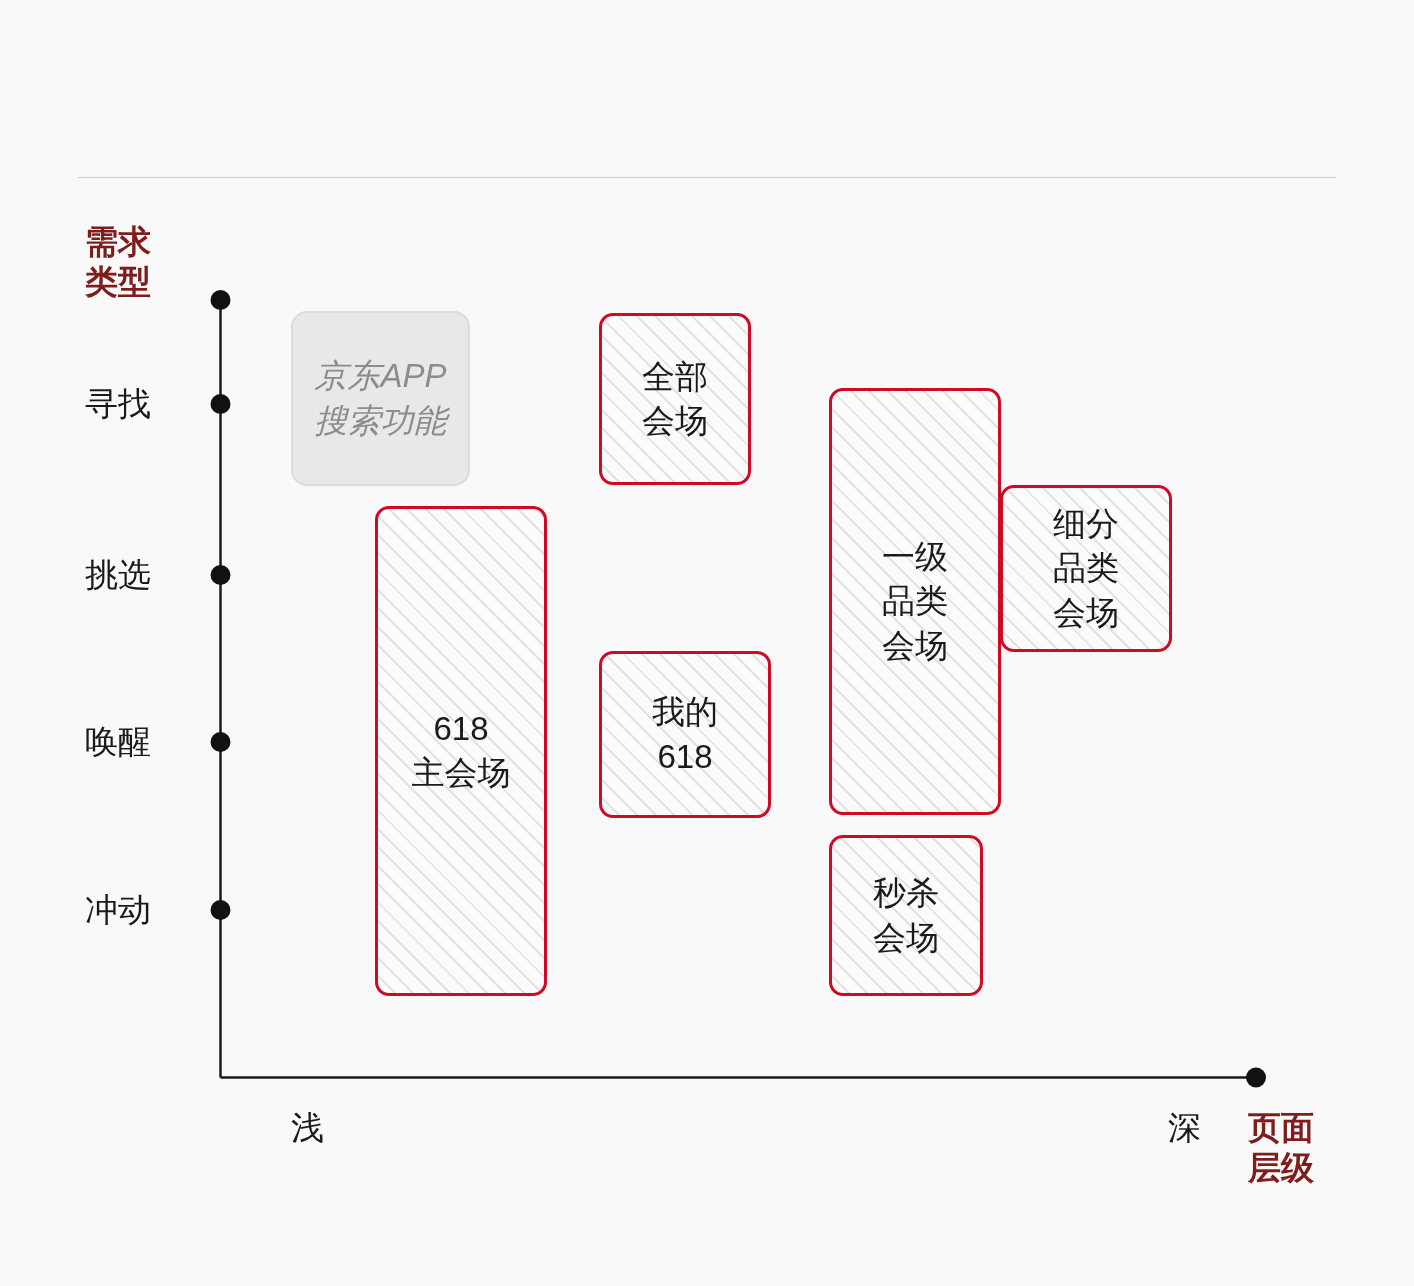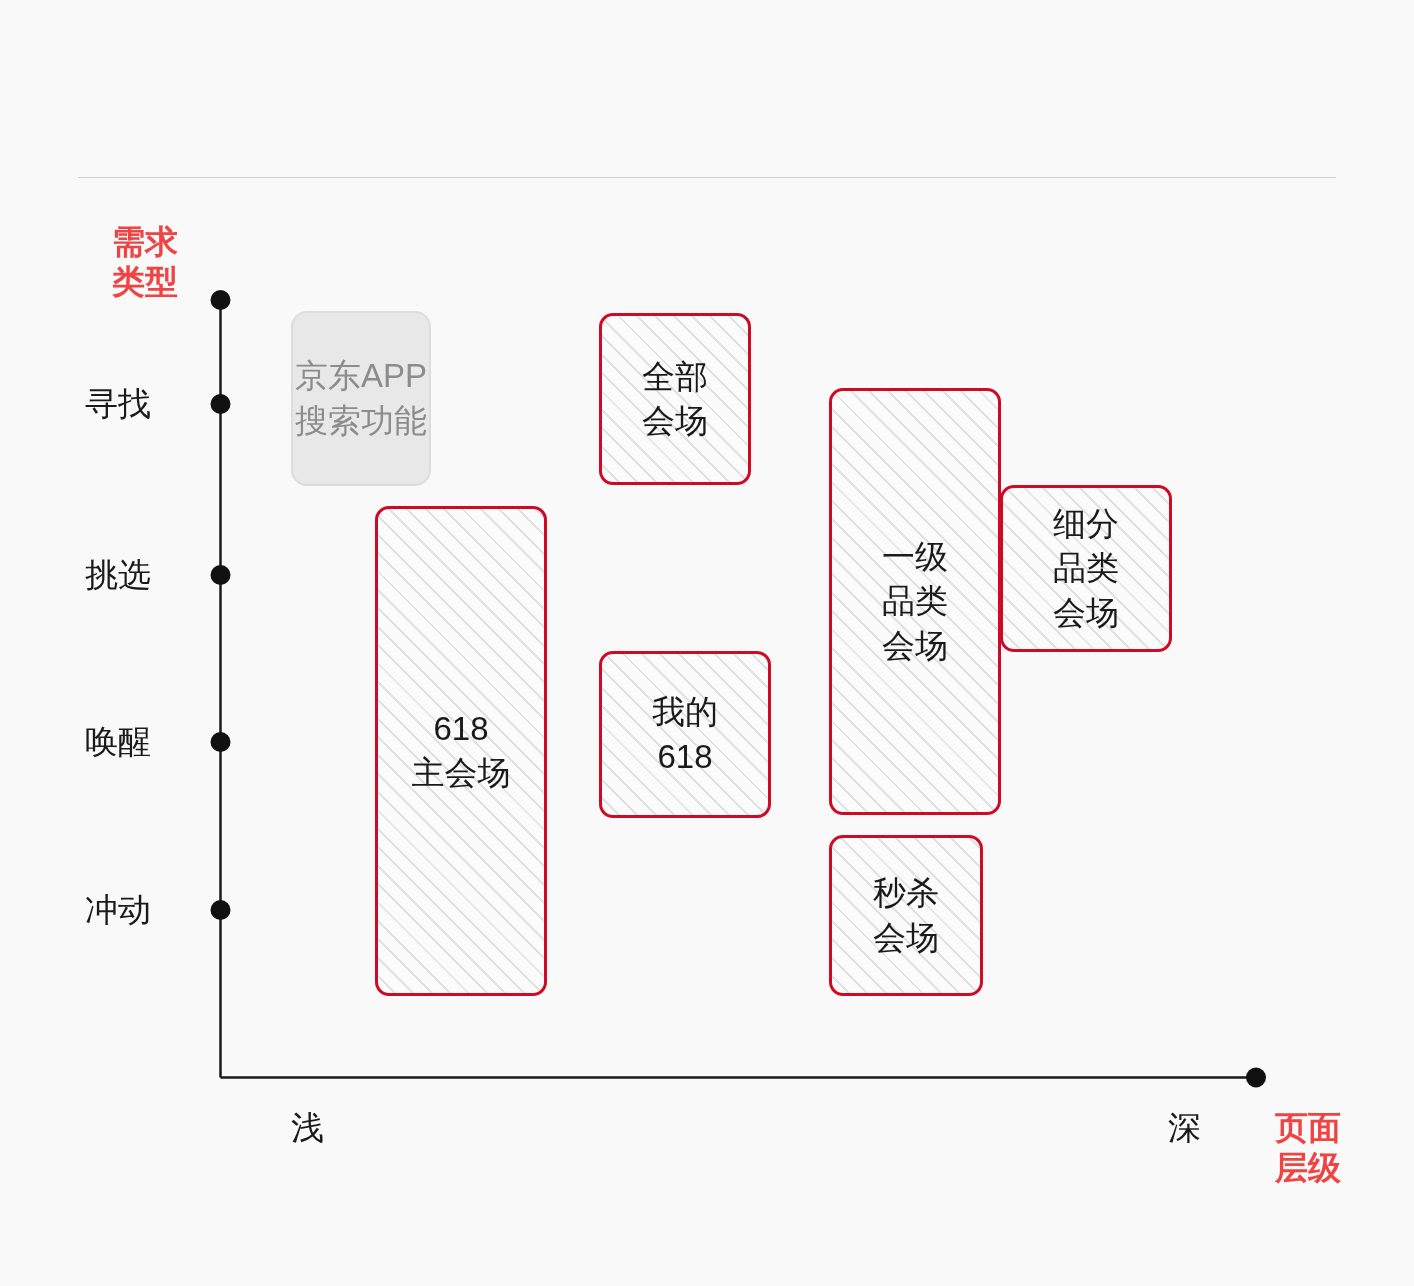--- a/index.html
+++ b/index.html
@@ -72,23 +72,22 @@
 
   
   .axis-label {
     position: absolute;
     font-size: 33px;
     color: #1a1a1a;
     line-height: 1.22;
     white-space: nowrap;
   }
   .axis-label.accent {
-    color: #ef4444;
+    color: #7f1d1d;
     font-weight: bold;
-    margin-left: 27px;
   }
   .y-tick-label {
     position: absolute;
     font-size: 33px;
     color: #1a1a1a;
     white-space: nowrap;
     text-align: left;
   }
 
   #y-axis-title {
@@ -171,21 +170,21 @@
   <div class="y-tick-label" style="left:85px; top:553px;">挑选</div>
   <div class="y-tick-label" style="left:85px; top:720px;">唤醒</div>
   <div class="y-tick-label" style="left:85px; top:888px;">冲动</div>
 
   <div class="axis-label" style="left:291px; top:1108px;">浅</div>
   <div class="axis-label" style="left:1168px; top:1108px;">深</div>
 
   <div class="axis-label accent" id="x-axis-title" style="white-space: pre-line;">页面
 层级</div>
 
-  <div class="node plain" style="left:291px; top:311px; width:140px; height:175px;">
+  <div class="node plain" style="left:291px; top:311px; width:179px; height:175px;font-style:italic;">
     <div class="node-label">京东APP
 搜索功能</div>
   </div>
 
   <div class="node hatched" style="left:375px; top:506px; width:172px; height:490px;">
     <div class="node-label">618
 主会场</div>
   </div>
 
   <div class="node hatched" style="left:599px; top:313px; width:152px; height:172px;">

